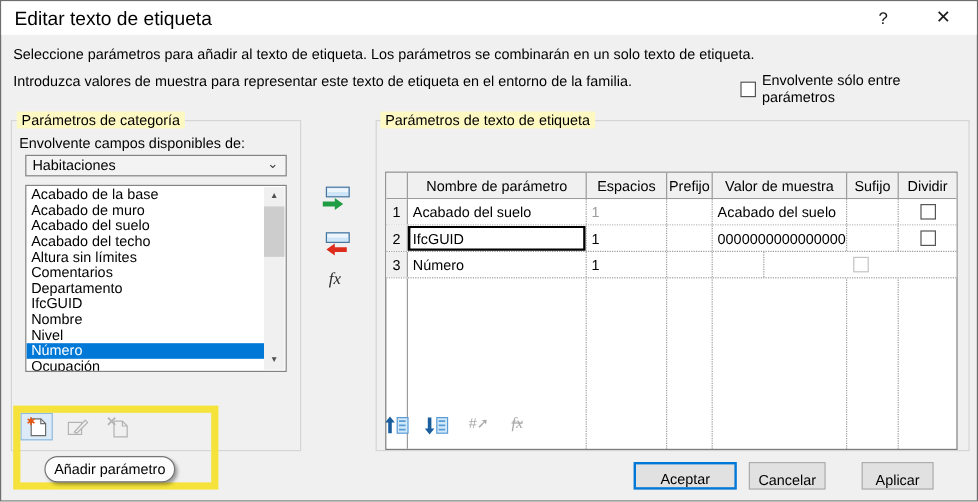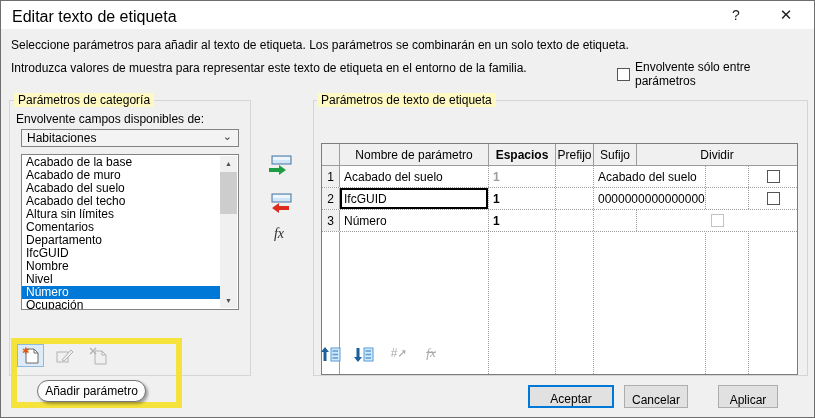--- a/index.html
+++ b/index.html
@@ -34,21 +34,21 @@
   .tbl{position:absolute;background:#fff;border:1px solid #7d7d7d;box-sizing:border-box;}
   .vline{position:absolute;top:22px;bottom:0;width:0;border-left:1px dotted #9a9a9a;}
   .thead{display:flex;height:22px;background:#f0f0f0;position:relative;z-index:2;}
   .th{box-sizing:border-box;border-right:1px solid #9c9c9c;border-bottom:1px solid #9c9c9c;display:flex;align-items:center;justify-content:center;overflow:hidden;white-space:nowrap;}
   .trow{display:flex;height:22px;position:relative;z-index:2;background:#fff;border-bottom:1px dotted #9a9a9a;box-sizing:border-box;}
   .td{box-sizing:border-box;display:flex;align-items:center;padding-left:4px;overflow:hidden;white-space:nowrap;border-right:1px dotted #9a9a9a;}
   .td.num{background:#f0f0f0;justify-content:center;padding-left:0;border-right:1px solid #9c9c9c;}
   .td.center{justify-content:center;padding-left:0;}
   .td.gray{color:#9c9c9c;}
   .td.focus{box-shadow:inset 0 0 0 2px #000;}
-  .c0{width:18px;flex:0 0 auto;}.c1{width:149px;flex:0 0 auto;}.c2{width:67px;flex:0 0 auto;font-weight:bold;}
+  .c0{width:18px;flex:0 0 auto;}.c1{width:149px;flex:0 0 auto;}.c2{width:67px;flex:0 0 auto;}
   .c3{width:38px;flex:0 0 auto;}.c4{width:112px;flex:0 0 auto;}.c5{width:43px;flex:0 0 auto;}
   .c6{flex:1 1 auto;}
   .btn{position:absolute;background:#e1e1e1;border:1px solid #adadad;box-sizing:border-box;display:flex;align-items:flex-end;justify-content:center;font-size:12px;}
   .btn.def{border:2px solid #0078d7;}
   .sortbtn{position:absolute;display:flex;align-items:center;justify-content:center;}
   .grayic{color:#a8a8a8;font-size:12px;}
 </style>
 </head>
 <body>
 
@@ -157,20 +157,21 @@
     <div class="vline" style="left:233px;"></div>
     <div class="vline" style="left:271px;"></div>
     <div class="vline" style="left:383px;"></div>
     <div class="vline" style="left:426px;"></div>
 
     <div class="thead">
       <div class="th c0"></div>
       <div class="th c1">Nombre de parámetro</div>
       <div class="th c2">Espacios</div>
       <div class="th c3">Prefijo</div>
+      <div class="th c4">Valor de muestra</div>
       <div class="th c5">Sufijo</div>
       <div class="th c6" style="border-right:none;">Dividir</div>
     </div>
 
     <div class="trow">
       <div class="td num c0">1</div>
       <div class="td c1">Acabado del suelo</div>
       <div class="td c2 gray">1</div>
       <div class="td c3"></div>
       <div class="td c4">Acabado del suelo</div>

